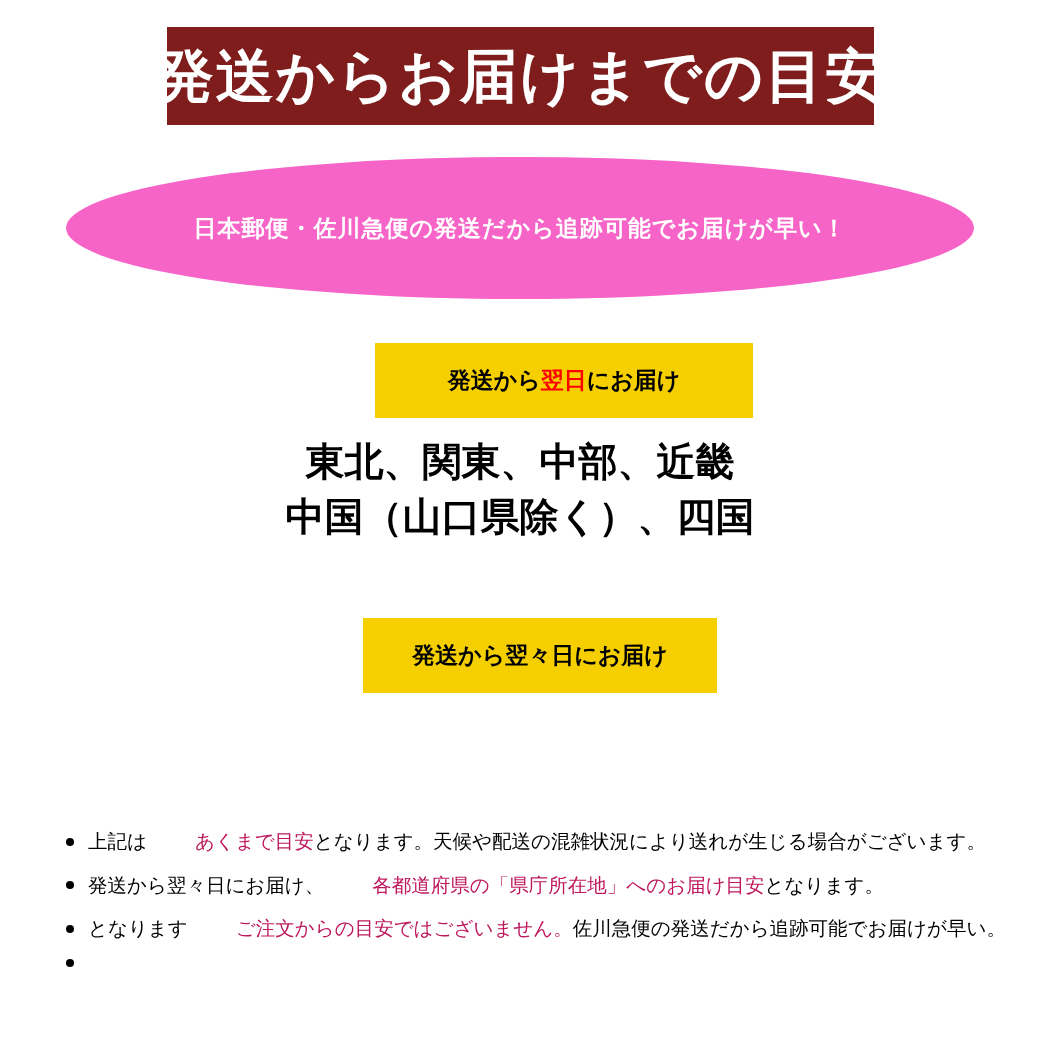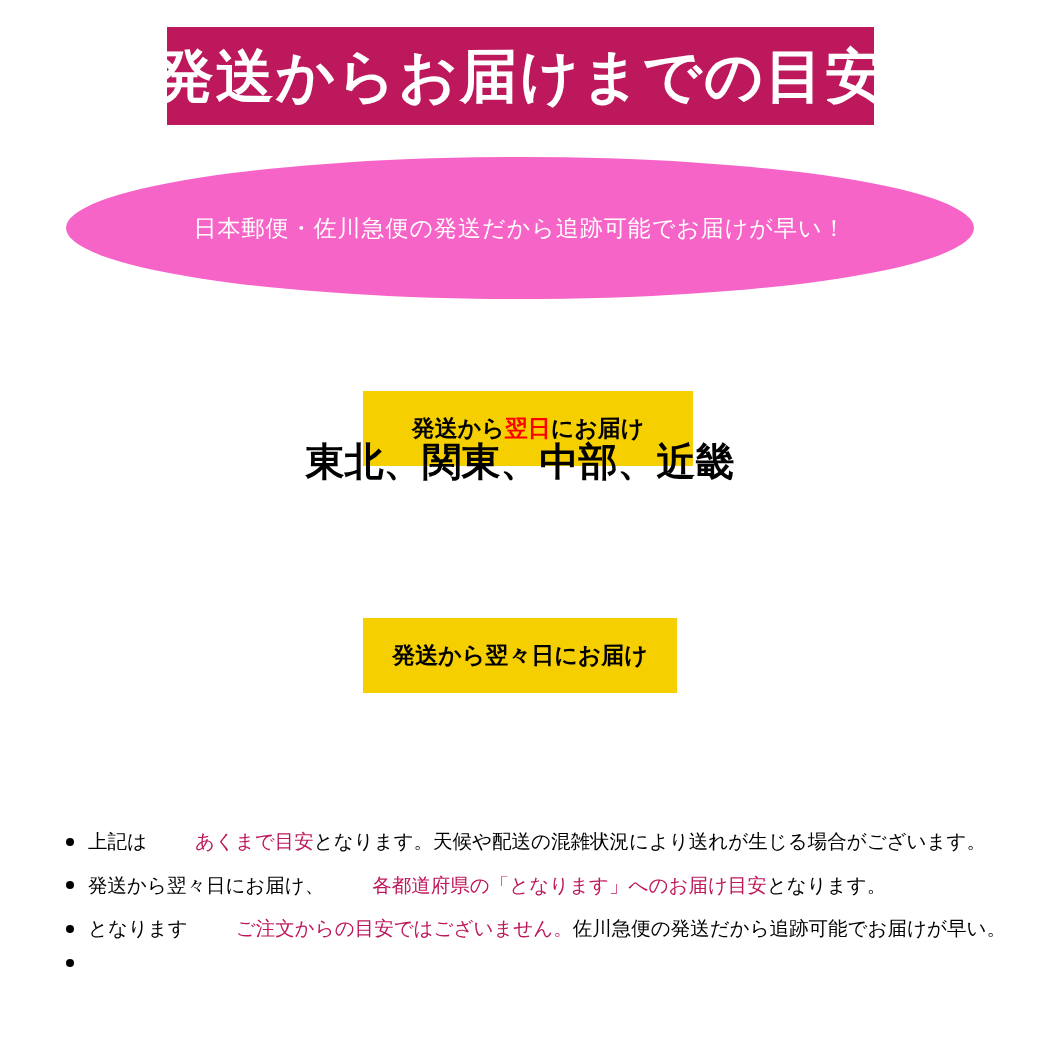--- a/index.html
+++ b/index.html
@@ -23,21 +23,21 @@
     box-sizing: border-box;
   }
 
   
   .title-banner {
     position: absolute;
     left: 167px;
     top: 27px;
     width: 707px;
     height: 98px;
-    background: #be185d;
+    background: #7f1d1d;
     display: flex;
     align-items: center;
     justify-content: center;
   }
   .title-text {
     color: #ffffff;
     font-size: 58px;
     font-weight: 700;
     letter-spacing: 2px;
     line-height: 1;
@@ -53,44 +53,43 @@
     height: 142px;
     background: #f764c8;
     border-radius: 50% / 50%;
     display: flex;
     align-items: center;
     justify-content: center;
   }
   .ellipse-text {
     color: #ffffff;
     font-size: 23px;
-    font-weight: 400;
+    font-weight: 700;
     letter-spacing: 1px;
     white-space: nowrap;
   }
 
   
   .yellow-box {
     position: absolute;
     background: #f5cf00;
     display: flex;
     align-items: center;
     justify-content: center;
   }
   .yellow-box.first {
-    left: 363px;
+    left: 375px;
     top: 343px;
-    width: 330px;
+    width: 378px;
     height: 75px;
-    margin-top: 48px;
   }
   .yellow-box.second {
     left: 363px;
     top: 618px;
-    width: 314px;
+    width: 354px;
     height: 75px;
   }
   .yellow-text {
     font-size: 23px;
     font-weight: 700;
     color: #000000;
     white-space: nowrap;
   }
   .hl-red {
     color: #ff0000;
@@ -170,38 +169,39 @@
   </div>
 
   <div class="yellow-box first">
     <div class="yellow-text">
       <span>発送から</span><span class="hl-red">翌日</span><span>にお届け</span>
     </div>
   </div>
 
   <div class="regions first">
     <div class="region-line">東北、関東、中部、近畿</div>
+    <div class="region-line">中国（山口県除く）、四国</div>
   </div>
 
   <div class="yellow-box second">
     <div class="yellow-text">発送から翌々日にお届け</div>
   </div>
 
 
   <ul class="notes">
     <li class="note-item">
       <span class="note-bullet"></span>
       <span class="note-text">
         <span>上記は</span><span class="red">あくまで目安</span><span>となります。天候や配送の混雑状況により送れが生じる場合がございます。</span>
       </span>
     </li>
     <li class="note-item">
       <span class="note-bullet"></span>
       <span class="note-text">
-        <span>発送から翌々日にお届け、</span><span class="red">各都道府県の「となります」へのお届け目安</span><span>となります。</span>
+        <span>発送から翌々日にお届け、</span><span class="red">各都道府県の「県庁所在地」へのお届け目安</span><span>となります。</span>
       </span>
     </li>
     <li class="note-item">
       <span class="note-bullet"></span>
       <span class="note-text">
         <span>となります</span><span class="red">ご注文からの目安ではございません。</span><span>佐川急便の発送だから追跡可能でお届けが早い。</span>
       </span>
     </li>
     <li class="note-item">
       <span class="note-bullet"></span>

